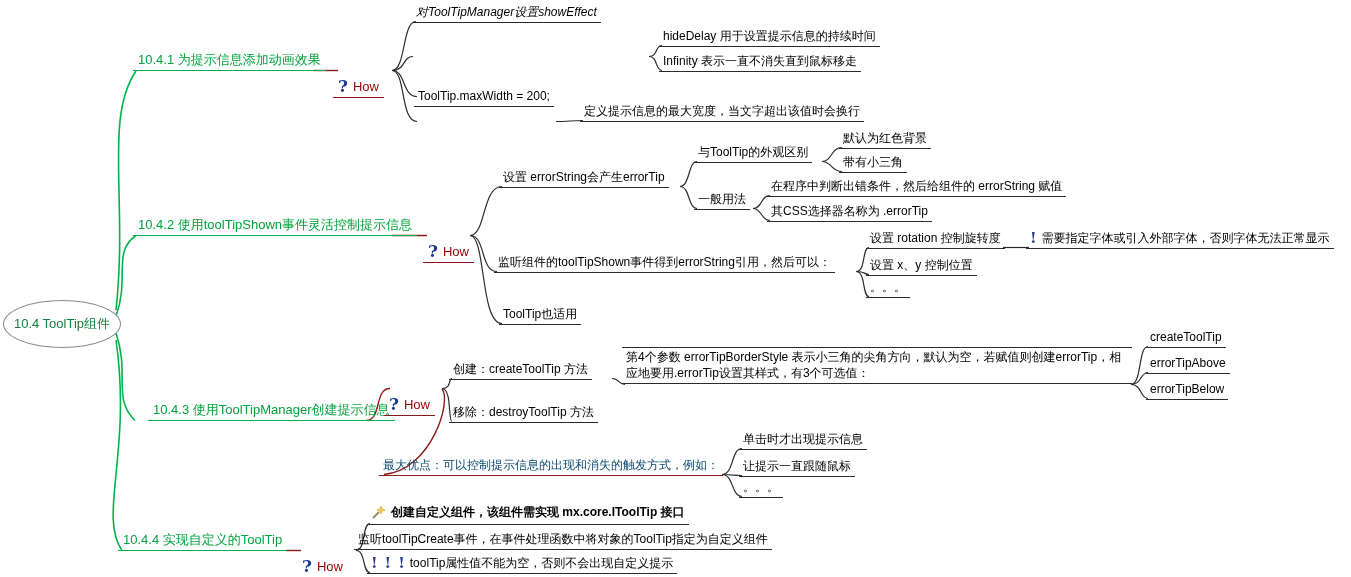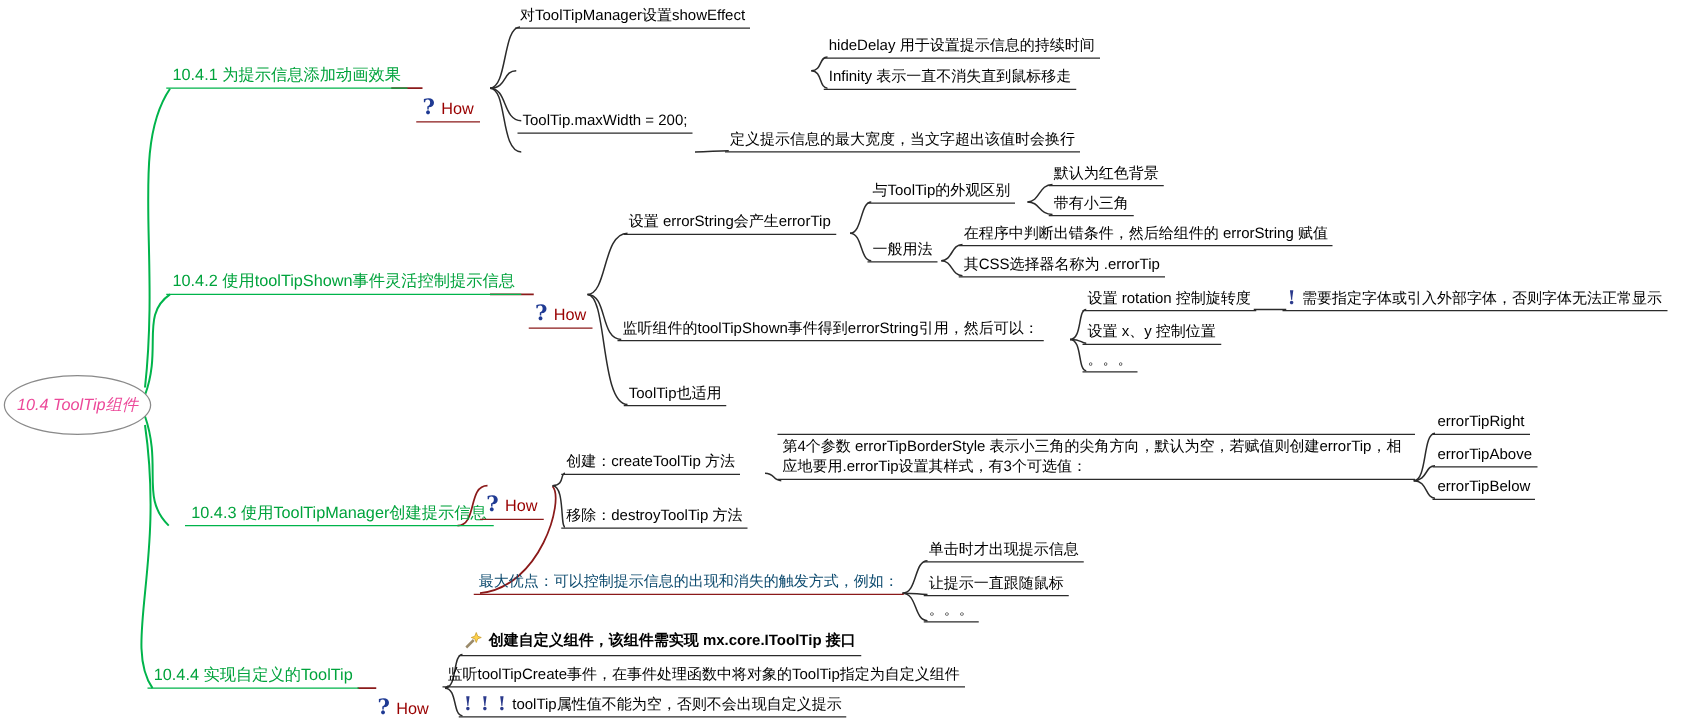--- a/index.html
+++ b/index.html
@@ -8,21 +8,21 @@
   #edges{position:absolute;left:0;top:0;pointer-events:none;}
   .node{position:absolute;white-space:nowrap;font-size:12px;line-height:15px;color:#000;
         padding:0 4px 2px 4px;border-bottom:1px solid #2b2b2b;}
   .node .txt{vertical-align:top;}
   .sec{font-size:13px;line-height:16px;color:#00a33c;border-bottom:1px solid #00b44b;padding:0 5px 2px 5px;}
   .how{font-size:13px;line-height:16px;color:#990000;border-bottom:1px solid #8b1a1a;padding:0 5px 2px 5px;margin-top:27px;}
   .redtext{color:#0c4a6e;border-bottom-color:#8b1a1a;}
   .wrapnode{white-space:normal;width:502px;line-height:16px;border-top:1px solid #2b2b2b;padding:1px 4px 2px 4px;}
   .root-ellipse{position:absolute;left:3px;top:300px;width:116px;height:46px;border:1px solid #8a8a8a;
         border-radius:50%;display:flex;align-items:center;justify-content:center;background:#fff;}
-  .root-ellipse span{color:#ec4899;font-size:13px;font-style:italic;}
+  .root-ellipse span{color:#15803d;font-size:13px;}
   .help-icon{display:inline-block;color:#1f3a93;font-family:"DejaVu Serif",serif;font-weight:bold;
         font-size:17px;line-height:15px;margin-right:5px;vertical-align:top;}
   .warn-icon{display:inline-block;color:#2b3a8c;font-family:"DejaVu Serif",serif;font-weight:bold;
         font-size:15px;line-height:14px;margin-right:5px;vertical-align:top;}
   .warn-icon + .warn-icon{margin-left:2px;}
   .info-icon{display:inline-block;width:13px;height:13px;border-radius:50%;
         background:radial-gradient(circle at 35% 30%,#7db7ff,#1a6fd4);color:#fff;
         font-family:"DejaVu Serif",serif;font-style:italic;font-weight:bold;font-size:10px;
         line-height:13px;text-align:center;margin-right:6px;vertical-align:-1px;}
   .wand-icon{display:inline-block;width:15px;height:15px;margin-right:5px;vertical-align:-2px;}
@@ -81,21 +81,21 @@
       <path d="M356,550.5 C366,550.5 362,572.5 370,572.5"></path>
     </g>
   </svg>
 
   <div class="root-ellipse">
     <span>10.4 ToolTip组件</span>
   </div>
 
   <div class="node sec" style="left:133px;top:52px;">10.4.1 为提示信息添加动画效果</div>
   <div class="node how" style="left:333px;top:52px;"><span class="help-icon">?</span><span class="txt">How</span></div>
-  <div class="node" style="left:412px;top:5px;">对ToolTipManager设置showEffect</div>
+  <div class="node" style="left:412px;top:5px;font-style:italic;">对ToolTipManager设置showEffect</div>
   <div class="node" style="left:659px;top:29px;">hideDelay 用于设置提示信息的持续时间</div>
   <div class="node" style="left:659px;top:54px;">Infinity 表示一直不消失直到鼠标移走</div>
   <div class="node" style="left:414px;top:89px;">ToolTip.maxWidth = 200;</div>
   <div class="node" style="left:580px;top:104px;">定义提示信息的最大宽度，当文字超出该值时会换行</div>
 
   <div class="node sec" style="left:133px;top:217px;">10.4.2 使用toolTipShown事件灵活控制提示信息</div>
   <div class="node how" style="left:423px;top:217px;"><span class="help-icon">?</span><span class="txt">How</span></div>
   <div class="node" style="left:499px;top:170px;">设置 errorString会产生errorTip</div>
   <div class="node" style="left:694px;top:145px;">与ToolTip的外观区别</div>
   <div class="node" style="left:839px;top:131px;">默认为红色背景</div>
@@ -107,21 +107,21 @@
   <div class="node" style="left:866px;top:231px;">设置 rotation 控制旋转度</div>
   <div class="node" style="left:1026px;top:231px;"><span class="warn-icon">!</span><span class="txt">需要指定字体或引入外部字体，否则字体无法正常显示</span></div>
   <div class="node" style="left:866px;top:258px;">设置 x、y 控制位置</div>
   <div class="node" style="left:866px;top:280px;">。。。</div>
   <div class="node" style="left:499px;top:307px;">ToolTip也适用</div>
 
   <div class="node sec" style="left:148px;top:402px;">10.4.3 使用ToolTipManager创建提示信息</div>
   <div class="node how" style="left:384px;top:370px;"><span class="help-icon">?</span><span class="txt">How</span></div>
   <div class="node" style="left:449px;top:362px;">创建：createToolTip 方法</div>
   <div class="node wrapnode" style="left:622px;top:347px;">第4个参数 errorTipBorderStyle 表示小三角的尖角方向，默认为空，若赋值则创建errorTip，相应地要用.errorTip设置其样式，有3个可选值：</div>
-  <div class="node" style="left:1146px;top:330px;">errorTipRight</div>
+  <div class="node" style="left:1146px;top:330px;">createToolTip</div>
   <div class="node" style="left:1146px;top:356px;">errorTipAbove</div>
   <div class="node" style="left:1146px;top:382px;">errorTipBelow</div>
   <div class="node" style="left:449px;top:405px;">移除：destroyToolTip 方法</div>
   <div class="node redtext" style="left:379px;top:458px;">最大优点：可以控制提示信息的出现和消失的触发方式，例如：</div>
   <div class="node" style="left:739px;top:432px;">单击时才出现提示信息</div>
   <div class="node" style="left:739px;top:459px;">让提示一直跟随鼠标</div>
   <div class="node" style="left:739px;top:480px;">。。。</div>
 
   <div class="node sec" style="left:118px;top:532px;">10.4.4 实现自定义的ToolTip</div>
   <div class="node how" style="left:297px;top:532px;"><span class="help-icon">?</span><span class="txt">How</span></div>

